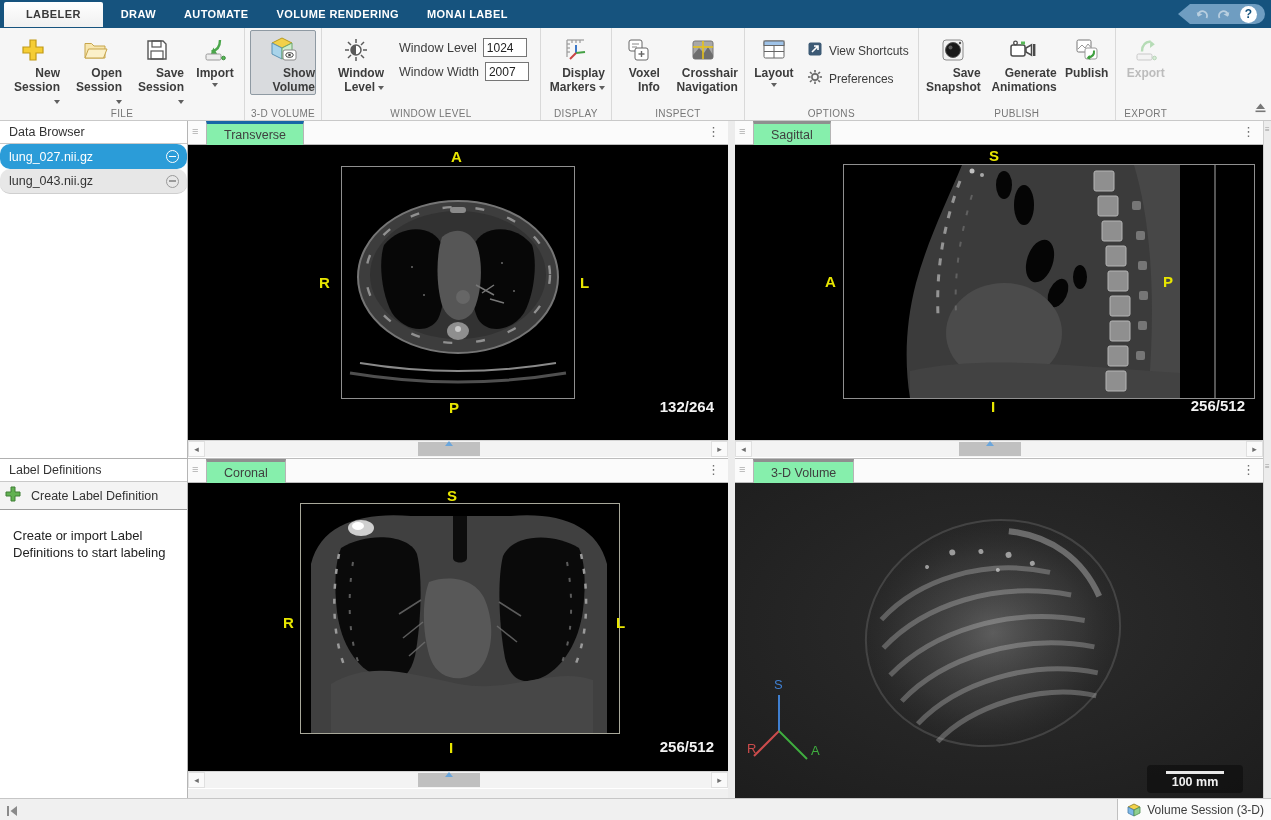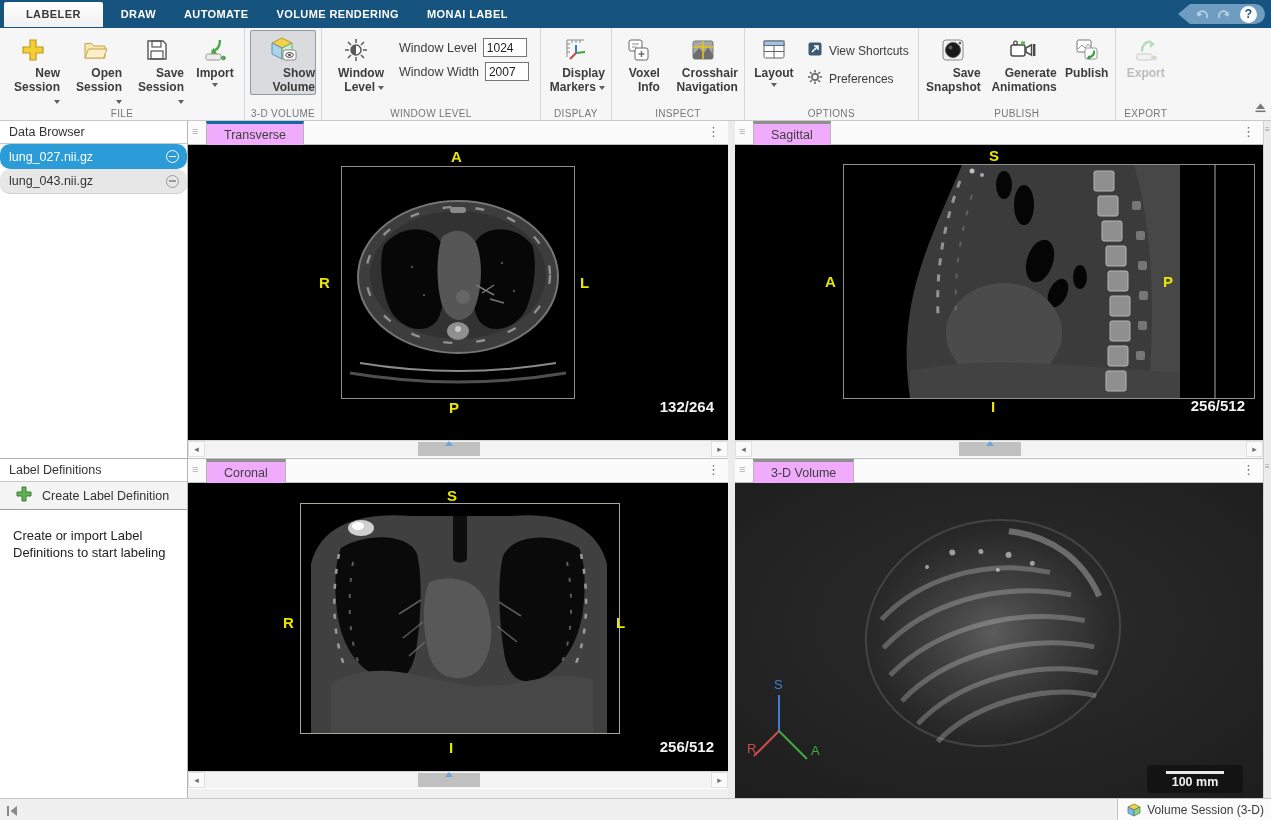--- a/index.html
+++ b/index.html
@@ -44,37 +44,37 @@
   .leftpanel { position:absolute; left:0; top:0; width:188px; height:677px; background:#fff; border-right:1px solid #b5b5b5; }
   .panel-h { height:23px; line-height:22px; padding-left:9px; font-size:12.5px; color:#333; background:#fff; border-bottom:1px solid #c9c9c9; }
   .ditem { height:25px; display:flex; align-items:center; padding:0 8px 0 9px; font-size:12.5px; cursor:pointer;border-radius:10px; }
   .ditem.sel { background:#2b9cd8; color:#fff; }
   .ditem.norm { background:#e7e7e7; color:#333; border-bottom:1px solid #cfcfcf; }
   .ditem .dname { flex:1; }
   .minus { width:13px; height:13px; border:1.5px solid currentColor; border-radius:50%; position:relative; flex:none; cursor:pointer; }
   .minus::after { content:""; position:absolute; left:2px; right:2px; top:50%; margin-top:-0.75px; height:1.5px; background:currentColor; }
   .ditem.norm .minus { color:#9a9a9a; }
   .ldef-h { position:absolute; top:337px; left:0; right:0; border-top:1px solid #b0b0b0; }
-  .create-row { position:absolute; top:361px; left:0; right:0; height:28px; background:#f4f4f4; border-bottom:1px solid #9e9e9e; display:flex; align-items:center; gap:9px; padding-left:15px; font-size:12.5px; color:#333; cursor:pointer; }
+  .create-row { position:absolute; top:361px; left:0; right:0; height:28px; background:#f4f4f4; border-bottom:1px solid #9e9e9e; display:flex; align-items:center; gap:9px; padding-left:4px; font-size:12.5px; color:#333; cursor:pointer; }
   .ldef-empty { position:absolute; top:406px; left:13px; width:160px; font-size:13px; color:#222; line-height:17px; }
 
   
   .vgrid { position:absolute; left:188px; top:0; width:1083px; height:677px; }
   .vp { position:absolute; background:#fff; }
   #vp-t { left:0; top:0; width:540px; height:337px; }
   #vp-s { left:547px; top:0; width:528px; height:337px; }
   #vp-c { left:0; top:337px; width:540px; height:340px; border-top:1px solid #bdbdbd; }
   #vp-v { left:547px; top:337px; width:528px; height:340px; border-top:1px solid #bdbdbd; }
   .rightstrip { position:absolute; left:1075px; top:0; width:8px; height:677px; background:#ececec; border-left:1px solid #cfcfcf; }
   .rs-h { position:absolute; left:1px; color:#999; font-size:8px; line-height:8px; }
 
   .vph { position:relative; height:24px; background:#fbfbfb; border-bottom:1px solid #bdbdbd; }
   .vdrag { position:absolute; left:4px; top:4px; color:#adadad; font-size:11px; cursor:grab; }
   .vmenu { position:absolute; right:8px; top:3px; color:#707070; font-size:13px; cursor:pointer; }
-  .vtab { position:absolute; left:18px; top:0; height:24px; background:#f0abfc; border:1px solid #b5b5b5; border-bottom:none; border-top:3px solid #8f8f8f; display:flex; align-items:center; padding:0 17px; font-size:12.5px; color:#3f3f3f; cursor:pointer; }
+  .vtab { position:absolute; left:18px; top:0; height:24px; background:#86efac; border:1px solid #b5b5b5; border-bottom:none; border-top:3px solid #8f8f8f; display:flex; align-items:center; padding:0 17px; font-size:12.5px; color:#3f3f3f; cursor:pointer; }
   .vtab.active { border-top-color:#1766a6; }
 
   .vcanvas { position:absolute; left:0; right:0; background:#000; overflow:hidden; cursor:crosshair; }
   #vp-t .vcanvas { top:24px; height:295px; }
   #vp-s .vcanvas { top:24px; height:295px; }
   #vp-c .vcanvas { top:24px; height:288px; }
   #vp-v .vcanvas { top:24px; height:316px; background:#222; }
 
   .ctimg { position:absolute; border:1px solid #8f8f8f; }
   .ctimg svg { display:block; }

